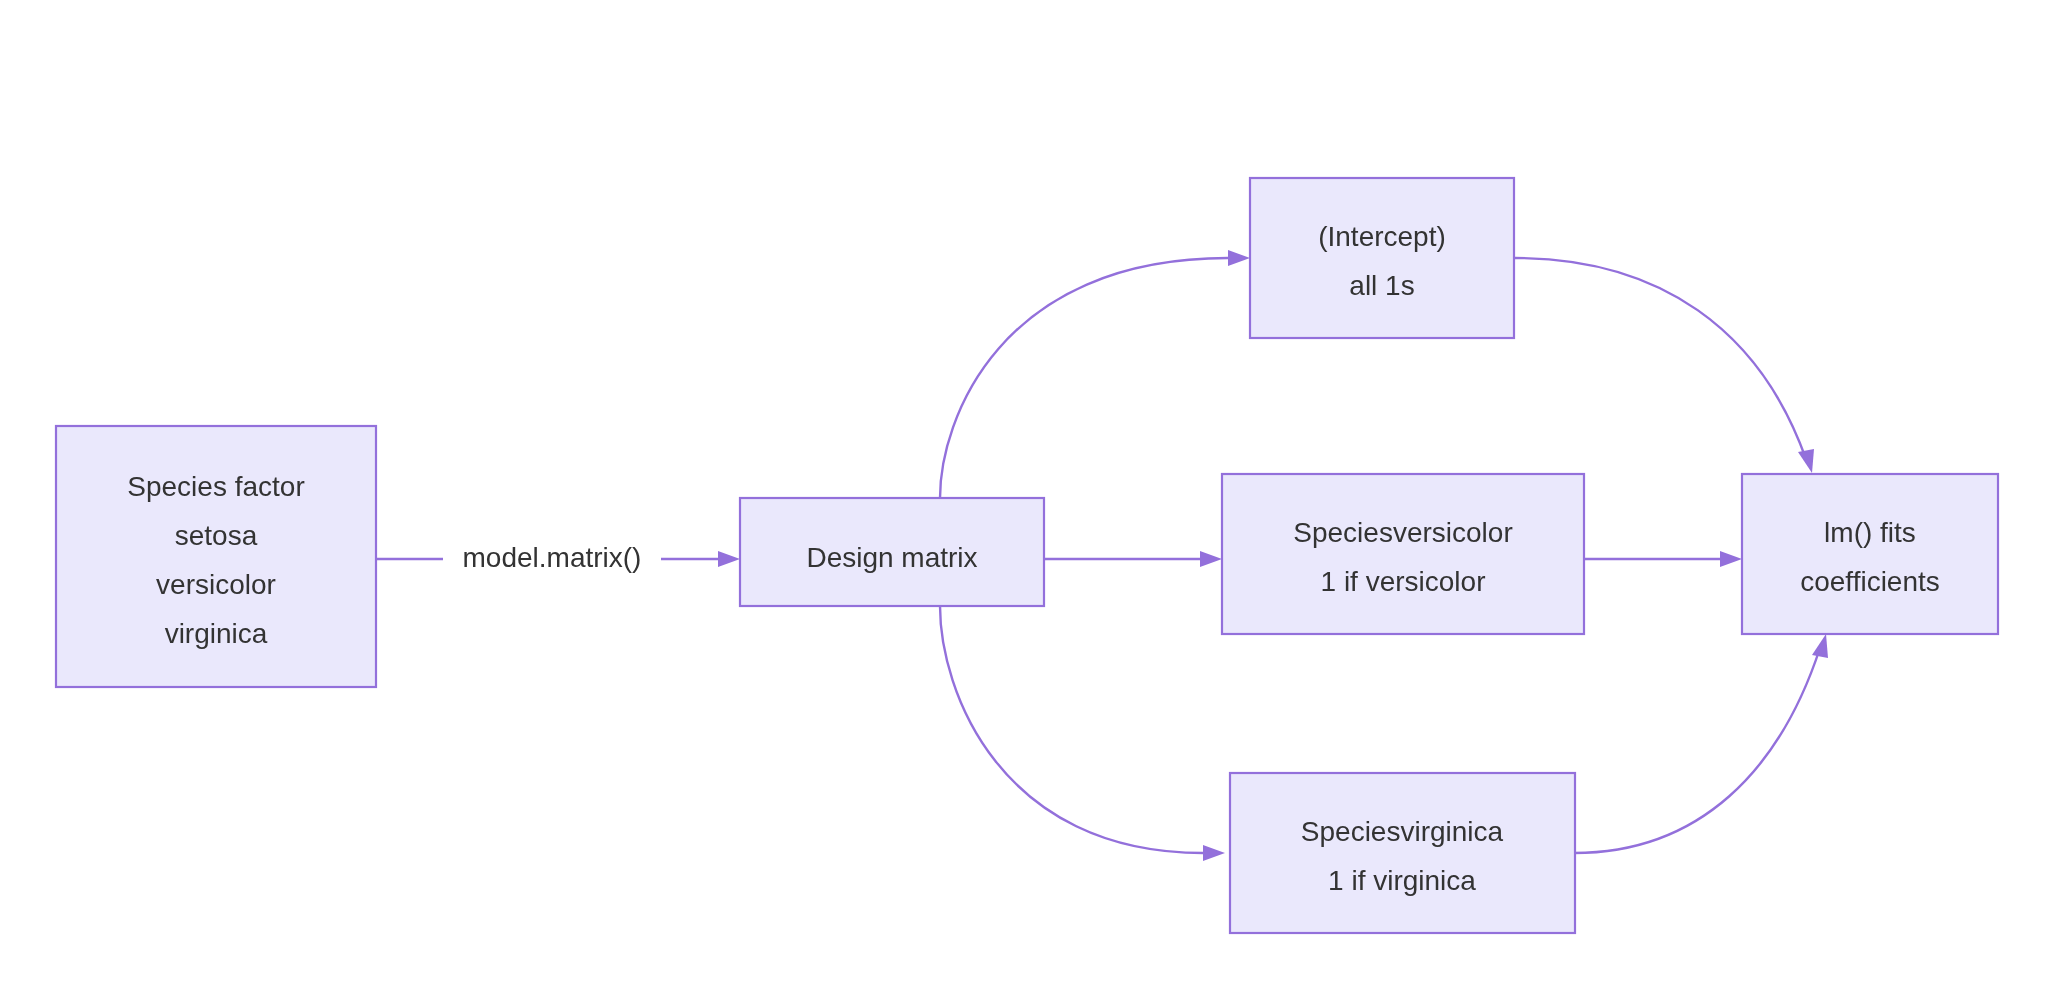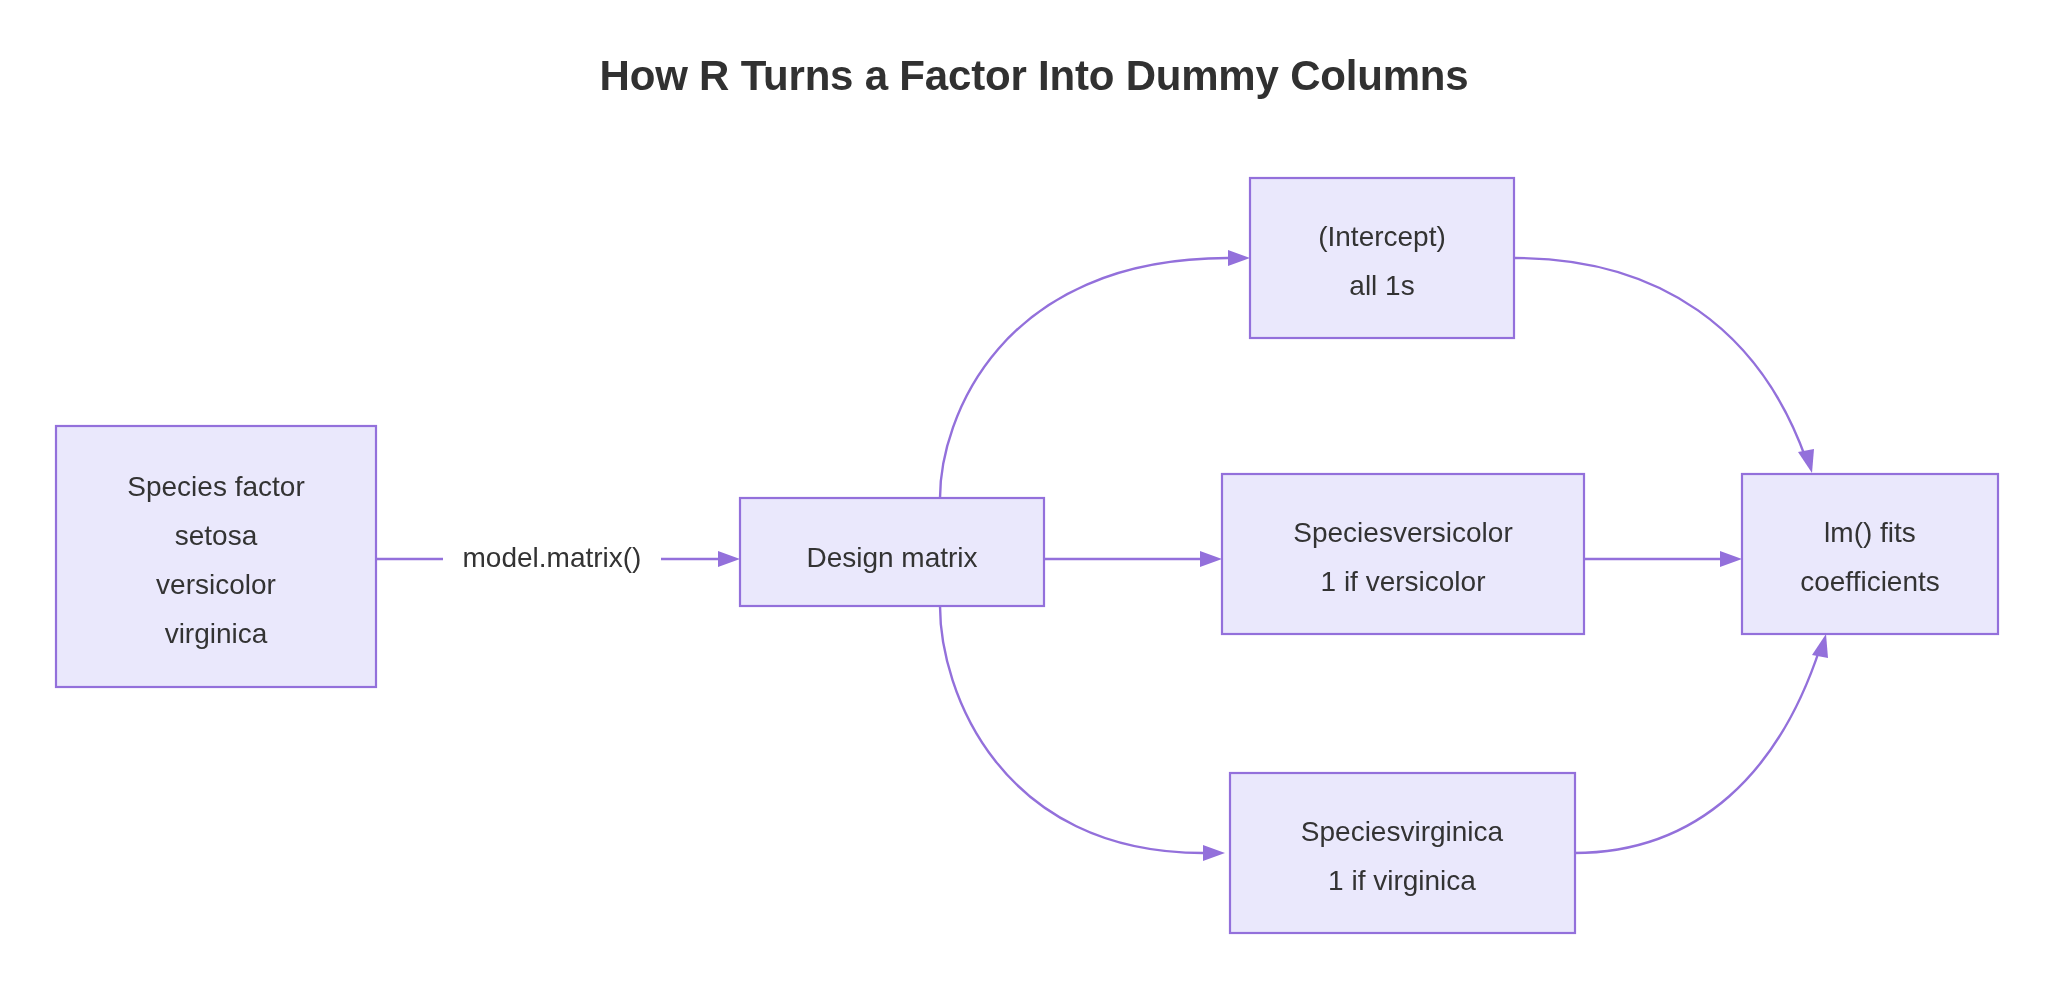--- a/index.html
+++ b/index.html
@@ -69,21 +69,20 @@
     fill: #333333;
     text-anchor: middle;
     dominant-baseline: middle;
   }
 </style>
 </head>
 <body>
 
 <div id="canvas">
 
-  <div class="diagram-title">How R Turns a Factor Into Dummy Columns</div>
 
   <svg id="flow" viewBox="0 0 2068 986">
 
     <g>
 
       <g>
         <path class="edge-path" d="M 375,559 L 718,559"></path>
         <polygon class="edge-head" points="718,551 740,559 718,567"></polygon>
       </g>
 

